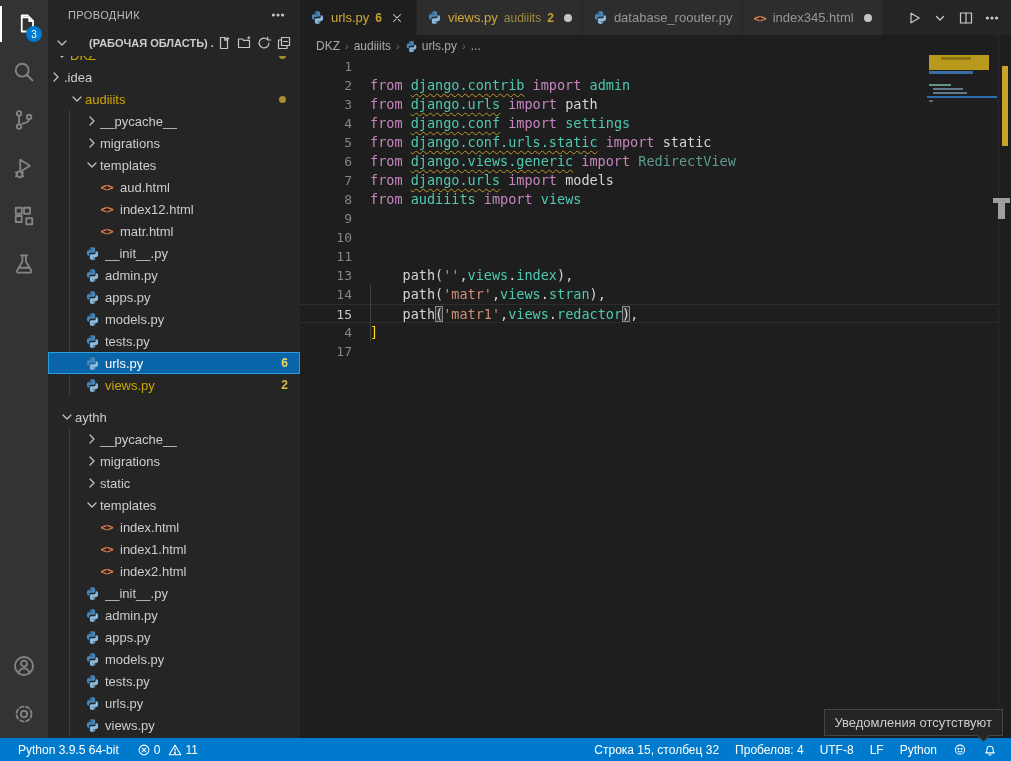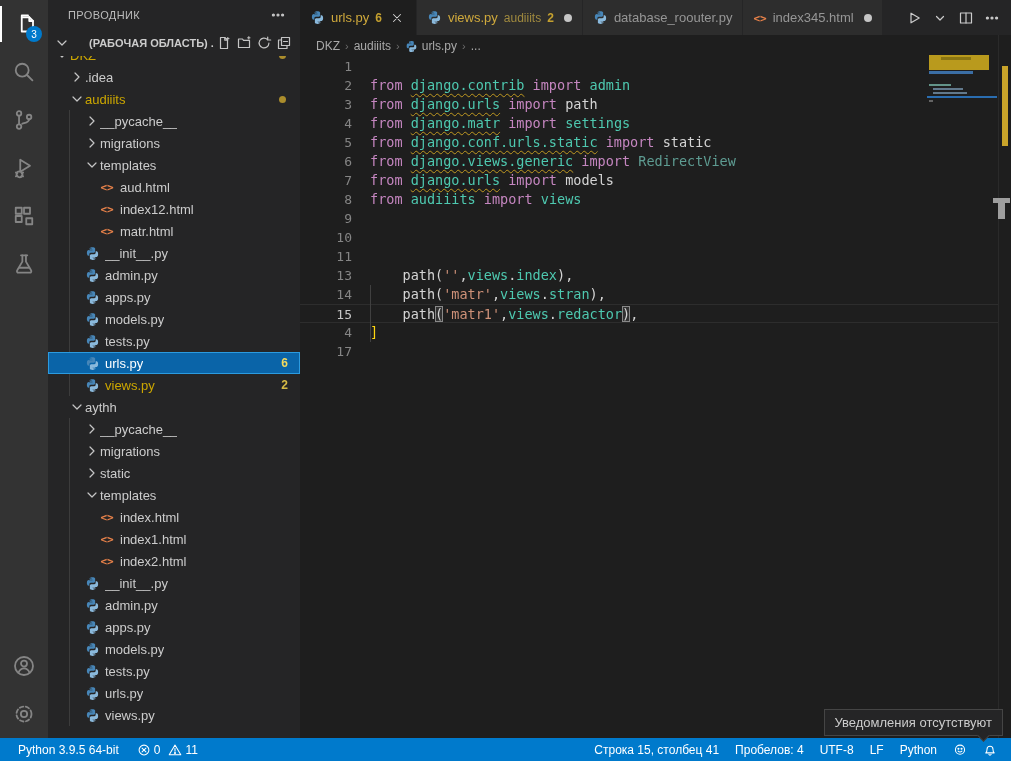--- a/index.html
+++ b/index.html
@@ -260,21 +260,21 @@
             <div class="row warn" style="padding-left: 6px;">
               <span class="twisty">
                 <svg viewBox="0 0 16 16" fill="none" stroke="currentColor" stroke-width="1.2" stroke-linecap="round" stroke-linejoin="round">
                   <path d="M4 6l4 4 4-4"></path>
                 </svg>
               </span>
               <span class="label">DKZ</span>
               <span class="spacer"></span>
               <span class="dot"></span>
             </div>
-            <div class="row" style="padding-left: 21px; text-align: center;">
+            <div class="row" style=" text-align: center;">
               <span class="twisty">
                 <svg viewBox="0 0 16 16" fill="none" stroke="currentColor" stroke-width="1.2" stroke-linecap="round" stroke-linejoin="round">
                   <path d="M6 4l4 4-4 4"></path>
                 </svg>
               </span>
               <span class="label">.idea</span>
               <span class="spacer"></span>
             </div>
             <div class="row warn" style="padding-left: 21px;">
               <span class="twisty">
@@ -399,21 +399,21 @@
               <span class="fico">
                 <svg viewBox="0 0 16 16">
                   <path fill="#4786b8" d="M7.9 1.2c-3.1 0-2.9 1.35-2.9 1.35v1.4h3v.45H3.9S2 4.2 2 7.3c0 3.1 1.65 3 1.65 3h1V8.75S4.55 7.1 6.3 7.1h2.9s1.6.05 1.6-1.55V2.6S11 1.2 7.9 1.2zM6.3 2a.55.55 0 1 1 0 1.1.55.55 0 0 1 0-1.1z"></path>
                   <path fill="#8ab9dc" d="M8.1 14.8c3.1 0 2.9-1.35 2.9-1.35v-1.4H8v-.45h4.1s1.9.2 1.9-2.9c0-3.1-1.65-3-1.65-3h-1v1.55s.1 1.65-1.65 1.65H6.8s-1.6-.05-1.6 1.55v2.95S5 14.8 8.1 14.8zm1.6-.8a.55.55 0 1 1 0-1.1.55.55 0 0 1 0 1.1z"></path>
                 </svg>
               </span>
               <span class="label">views.py</span>
               <span class="spacer"></span>
               <span class="tbadge">2</span>
             </div>
-            <div class="row" style="padding-left: 21px;">
+            <div class="row" style="padding-left: 11px; margin-top: 10px;">
               <span class="twisty">
                 <svg viewBox="0 0 16 16" fill="none" stroke="currentColor" stroke-width="1.2" stroke-linecap="round" stroke-linejoin="round">
                   <path d="M4 6l4 4 4-4"></path>
                 </svg>
               </span>
               <span class="label">aythh</span>
               <span class="spacer"></span>
             </div>
             <div class="row guide" style="padding-left: 36px;">
               <span class="twisty">
@@ -635,21 +635,21 @@
           </span>
           <span class="bc-sep">›</span>
           <span class="bc-item">
             <span>...</span>
           </span>
         </div>
       <div class="code" id="code">
           <div class="cline"><span class="gut">1</span><span class="ctext"></span></div>
           <div class="cline"><span class="gut">2</span><span class="ctext"><span class="tk-kw">from</span><span class="tk-pl"> </span><span class="tk-modw">django.contrib</span><span class="tk-pl"> </span><span class="tk-kw">import</span><span class="tk-pl"> </span><span class="tk-mod">admin</span></span></div>
           <div class="cline"><span class="gut">3</span><span class="ctext"><span class="tk-kw">from</span><span class="tk-pl"> </span><span class="tk-modw">django.urls</span><span class="tk-pl"> </span><span class="tk-kw">import</span><span class="tk-pl"> </span><span class="tk-pl">path</span></span></div>
-          <div class="cline"><span class="gut">4</span><span class="ctext"><span class="tk-kw">from</span><span class="tk-pl"> </span><span class="tk-modw">django.matr</span><span class="tk-pl"> </span><span class="tk-kw">import</span><span class="tk-pl"> </span><span class="tk-mod">settings</span></span></div>
+          <div class="cline"><span class="gut">4</span><span class="ctext"><span class="tk-kw">from</span><span class="tk-pl"> </span><span class="tk-modw">django.conf</span><span class="tk-pl"> </span><span class="tk-kw">import</span><span class="tk-pl"> </span><span class="tk-mod">settings</span></span></div>
           <div class="cline"><span class="gut">5</span><span class="ctext"><span class="tk-kw">from</span><span class="tk-pl"> </span><span class="tk-modw">django.conf.urls.static</span><span class="tk-pl"> </span><span class="tk-kw">import</span><span class="tk-pl"> </span><span class="tk-pl">static</span></span></div>
           <div class="cline"><span class="gut">6</span><span class="ctext"><span class="tk-kw">from</span><span class="tk-pl"> </span><span class="tk-modw">django.views.generic</span><span class="tk-pl"> </span><span class="tk-kw">import</span><span class="tk-pl"> </span><span class="tk-dim">RedirectView</span></span></div>
           <div class="cline"><span class="gut">7</span><span class="ctext"><span class="tk-kw">from</span><span class="tk-pl"> </span><span class="tk-modw">django.urls</span><span class="tk-pl"> </span><span class="tk-kw">import</span><span class="tk-pl"> </span><span class="tk-pl">models</span></span></div>
           <div class="cline"><span class="gut">8</span><span class="ctext"><span class="tk-kw">from</span><span class="tk-pl"> </span><span class="tk-mod">audiiits</span><span class="tk-pl"> </span><span class="tk-kw">import</span><span class="tk-pl"> </span><span class="tk-mod">views</span></span></div>
           <div class="cline"><span class="gut">9</span><span class="ctext"></span></div>
           <div class="cline"><span class="gut">10</span><span class="ctext"></span></div>
           <div class="cline"><span class="gut">11</span><span class="ctext"></span></div>
           <div class="cline"><span class="gut">13</span><span class="ctext"><span class="tk-pl">    </span><span class="tk-pl">path</span><span class="tk-pl">(</span><span class="tk-str">''</span><span class="tk-pl">,</span><span class="tk-mod">views</span><span class="tk-pl">.</span><span class="tk-mod">index</span><span class="tk-pl">),</span></span></div>
           <div class="cline"><span class="gut">14</span><span class="ctext"><span class="tk-pl">    </span><span class="tk-pl">path</span><span class="tk-pl">(</span><span class="tk-str">'matr'</span><span class="tk-pl">,</span><span class="tk-mod">views</span><span class="tk-pl">.</span><span class="tk-mod">stran</span><span class="tk-pl">),</span></span></div>
           <div class="cline current"><span class="gut">15</span><span class="ctext"><span class="tk-pl">    </span><span class="tk-pl">path</span><span class="tk-plm">(</span><span class="tk-str">'matr1'</span><span class="tk-pl">,</span><span class="tk-mod">views</span><span class="tk-pl">.</span><span class="tk-mod">redactor</span><span class="tk-plm">)</span><span class="tk-pl">,</span></span></div>
@@ -698,21 +698,21 @@
                 <path d="M8 6.2v3.2"></path>
                 <circle cx="8" cy="11.4" r=".6" fill="currentColor"></circle>
               </svg>
             </span>
             <span>11</span>
           </span>
         </div>
       </div>
     <div class="sb-right" id="st-right">
         <div class="st-item">
-          <span>Строка 15, столбец 41</span>
+          <span>Строка 15, столбец 32</span>
         </div>
         <div class="st-item">
           <span>Пробелов: 4</span>
         </div>
         <div class="st-item">
           <span>UTF-8</span>
         </div>
         <div class="st-item">
           <span>LF</span>
         </div>

